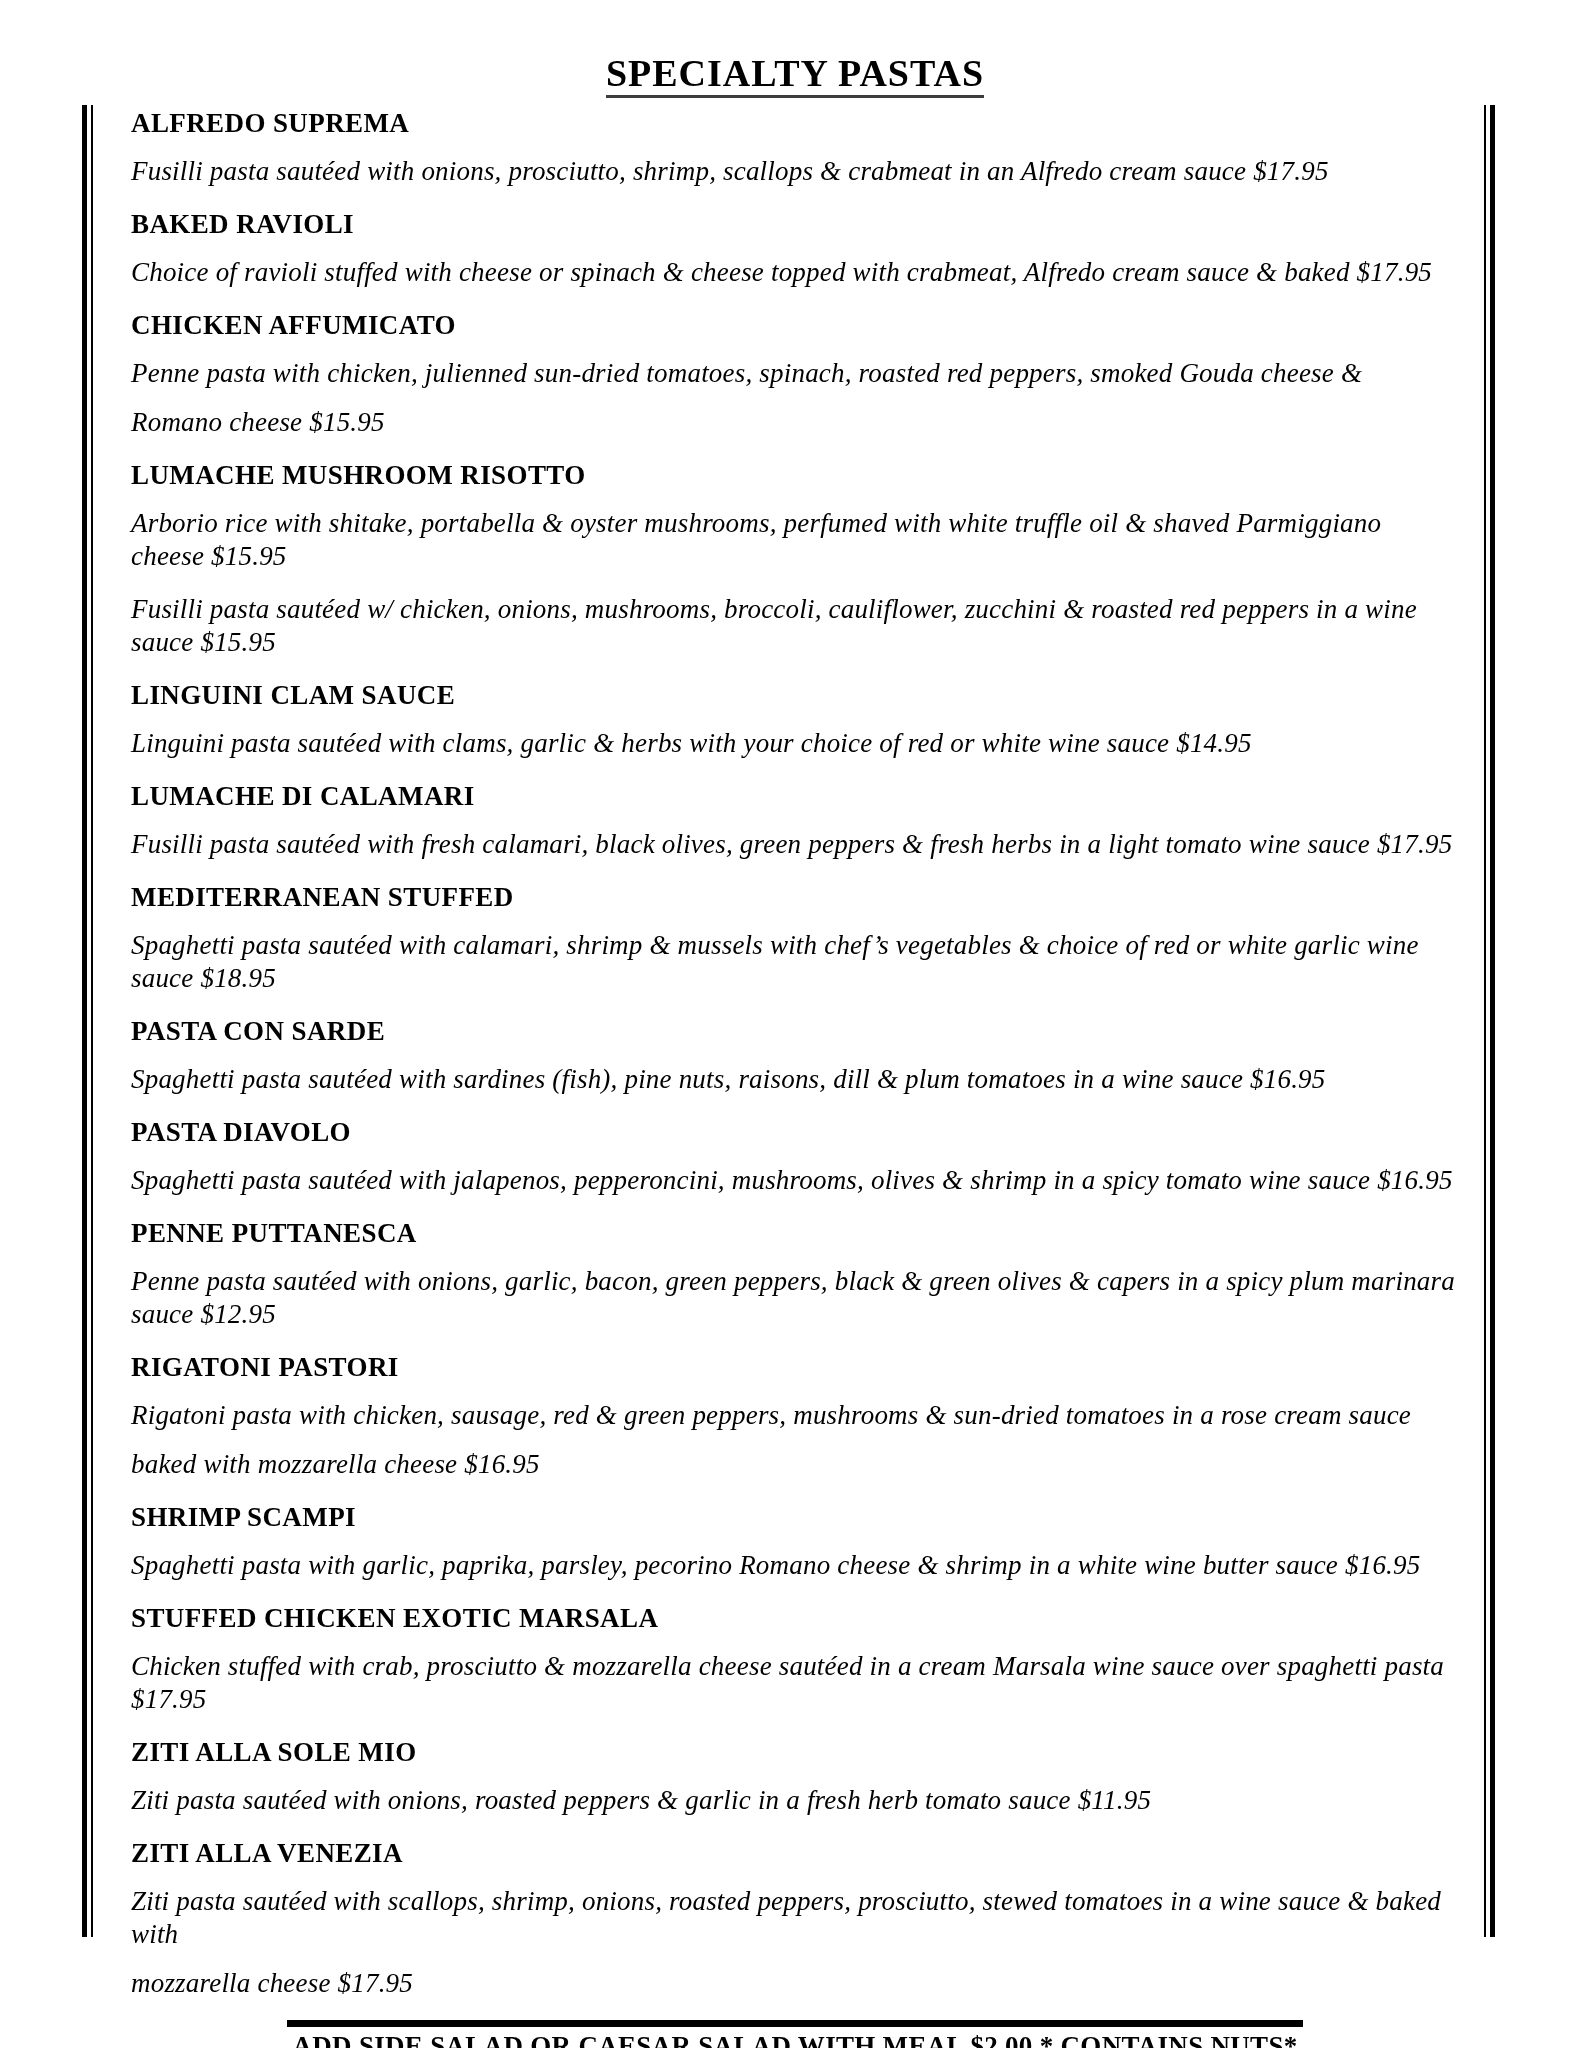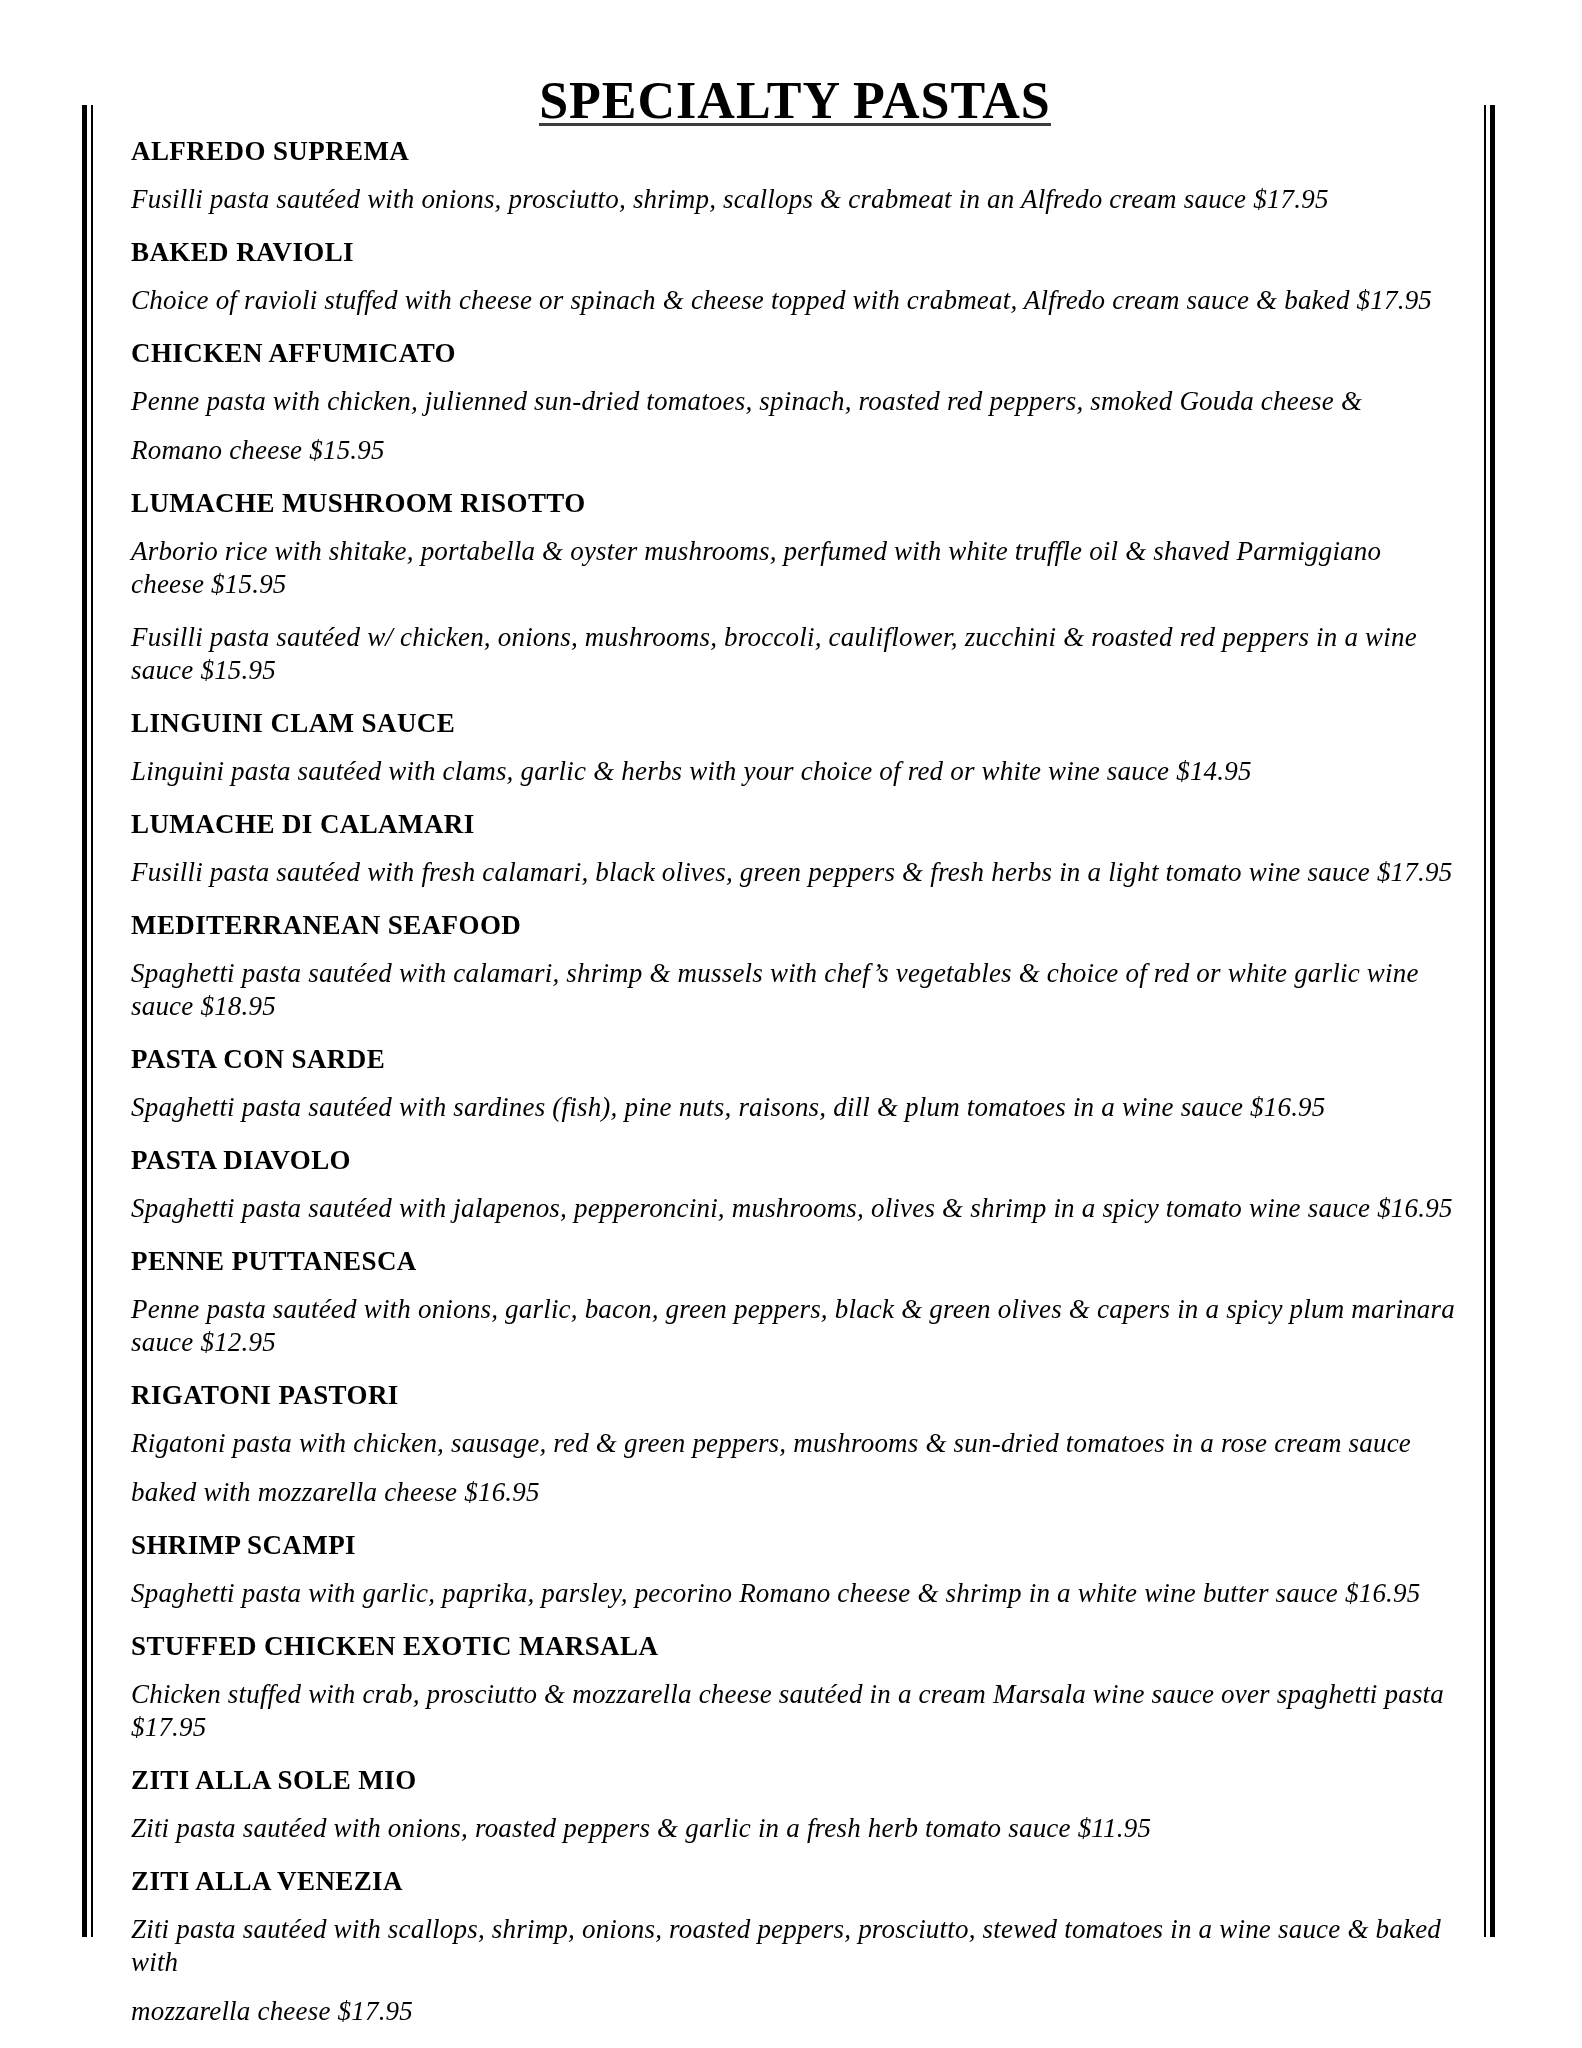--- a/index.html
+++ b/index.html
@@ -26,23 +26,23 @@
     height: 1832px; width: 4px;
     border-left: 2px solid #000;
     border-right: 5px solid #000;
   }
   .content {
     position: absolute;
     left: 115px; right: 107px; top: 0;
   }
   .page-title {
     margin: 0 auto;
-    padding-top: 80px;
+    padding-top: 52px;
     width: fit-content;
-    font-size: 52px;
+    font-size: 38px;
     font-weight: bold;
     letter-spacing: 1px;
     line-height: 42px;
     border-bottom: 3px solid #3d3d3d;
     padding-bottom: 1px;
     text-align: center;
   }
   .menu-list { margin-top: 9px; }
   .menu-item { margin-bottom: 20px; }
   .item-name {
@@ -104,21 +104,21 @@
         </div>
         <div class="menu-item">
           <h2 class="item-name">LINGUINI CLAM SAUCE</h2>
           <p class="item-desc">Linguini pasta sautéed with clams, garlic &amp; herbs with your choice of red or white wine sauce $14.95</p>
         </div>
         <div class="menu-item">
           <h2 class="item-name">LUMACHE DI CALAMARI</h2>
           <p class="item-desc">Fusilli pasta sautéed with fresh calamari, black olives, green peppers &amp; fresh herbs in a light tomato wine sauce $17.95</p>
         </div>
         <div class="menu-item">
-          <h2 class="item-name">MEDITERRANEAN SEAFOOD</h2>
+          <h2 class="item-name">MEDITERRANEAN STUFFED</h2>
           <p class="item-desc">Spaghetti pasta sautéed with calamari, shrimp &amp; mussels with chef’s vegetables &amp; choice of red or white garlic wine sauce  $18.95</p>
         </div>
         <div class="menu-item">
           <h2 class="item-name">PASTA CON SARDE</h2>
           <p class="item-desc">Spaghetti pasta sautéed with sardines (fish), pine nuts, raisons, dill &amp; plum tomatoes in a wine sauce  $16.95</p>
         </div>
         <div class="menu-item">
           <h2 class="item-name">PASTA DIAVOLO</h2>
           <p class="item-desc">Spaghetti pasta sautéed with jalapenos, pepperoncini, mushrooms, olives &amp; shrimp in a spicy tomato wine sauce $16.95</p>
         </div>

